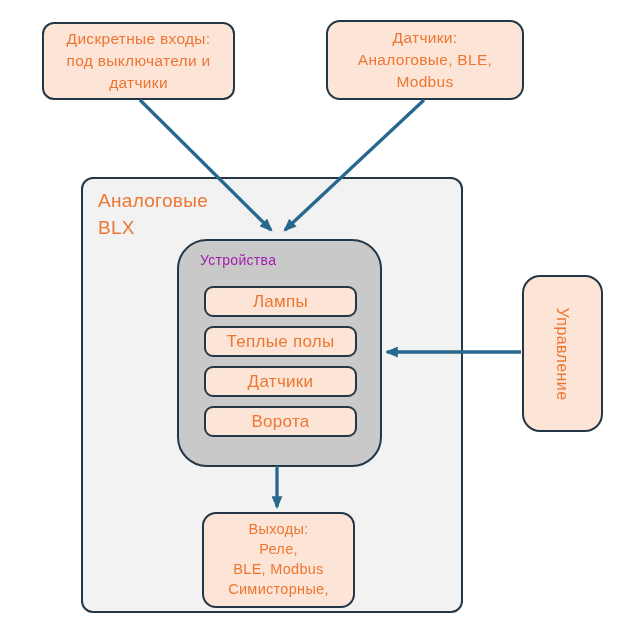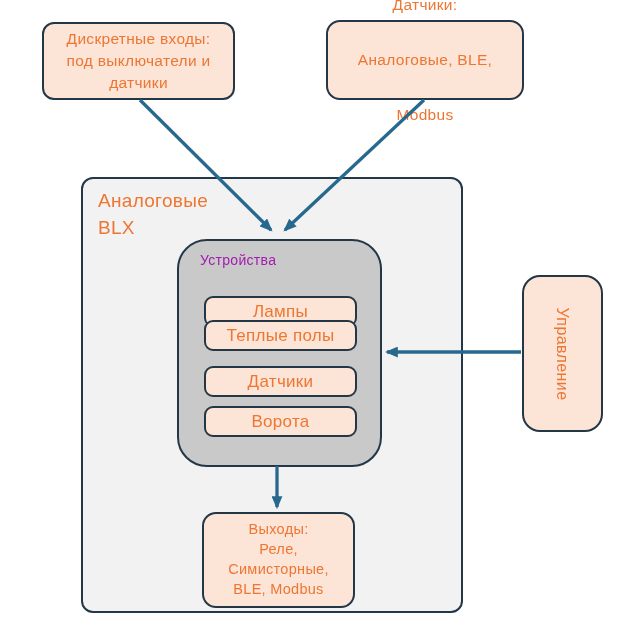--- a/index.html
+++ b/index.html
@@ -20,21 +20,21 @@
     display: flex;
     flex-direction: column;
     align-items: center;
     justify-content: center;
     text-align: center;
     letter-spacing: 0.3px;
   }
   .box .ln { line-height: 1.42; }
 
   .discrete-box  { left: 42px;  top: 22px;  width: 193px; height: 78px;  border-radius: 12px; font-size: 15.5px; }
-  .sensors-box   { left: 326px; top: 20px;  width: 198px; height: 80px;  border-radius: 14px; font-size: 15.5px; gap: 33px; }
+  .sensors-box   { left: 326px; top: 20px;  width: 198px; height: 80px;  border-radius: 14px; font-size: 15.5px; }
 
   .controller-box {
     left: 81px; top: 177px; width: 382px; height: 436px;
     position: absolute; box-sizing: border-box;
     background: #f2f2f2;
     border: 2.4px solid #233747;
     border-radius: 12px;
   }
   .controller-title {
     position: absolute; left: 15px; top: 9px;
@@ -57,22 +57,22 @@
     position: absolute;
     left: 25px; width: 153px; height: 31px;
     box-sizing: border-box;
     background: #fce4d6;
     border: 2px solid #233747;
     border-radius: 9px;
     color: #ee7633;
     font-size: 17px; letter-spacing: 0.3px;
     display: flex; align-items: center; justify-content: center;
   }
-  .item-0 { top: 45px; margin-top: 10px; }
-  .item-1 { top: 79px; }
+  .item-0 { top: 45px; }
+  .item-1 { top: 85px; }
   .item-2 { top: 125px; }
   .item-3 { top: 165px; }
 
   .control-box {
     left: 522px; top: 275px; width: 81px; height: 157px;
     border-radius: 18px;
     font-size: 16px;
   }
   .control-box .rotated {
     transform: rotate(90deg);
@@ -125,22 +125,22 @@
     </div>
   </div>
 
   <div class="box control-box">
     <span class="rotated">Управление</span>
   </div>
 
   <div class="box outputs-box">
     <div class="ln">Выходы:</div>
     <div class="ln">Реле,</div>
+    <div class="ln">BLE, Modbus</div>
     <div class="ln">Симисторные,</div>
-    <div class="ln">BLE, Modbus</div>
   </div>
 
   <svg class="arrows-layer" viewBox="0 0 642 644" xmlns="http://www.w3.org/2000/svg">
     <defs>
       <marker id="arrowhead" viewBox="0 0 12 10" refX="10" refY="5" markerUnits="userSpaceOnUse" markerWidth="13" markerHeight="11" orient="auto">
         <path d="M0,0 L12,5 L0,10 Z" fill="#27688f"></path>
       </marker>
     </defs>
     <line x1="140" y1="100" x2="271" y2="230" stroke="#27688f" stroke-width="3.3" marker-end="url(#arrowhead)"></line>
     <line x1="424" y1="100" x2="285" y2="230" stroke="#27688f" stroke-width="3.3" marker-end="url(#arrowhead)"></line>

